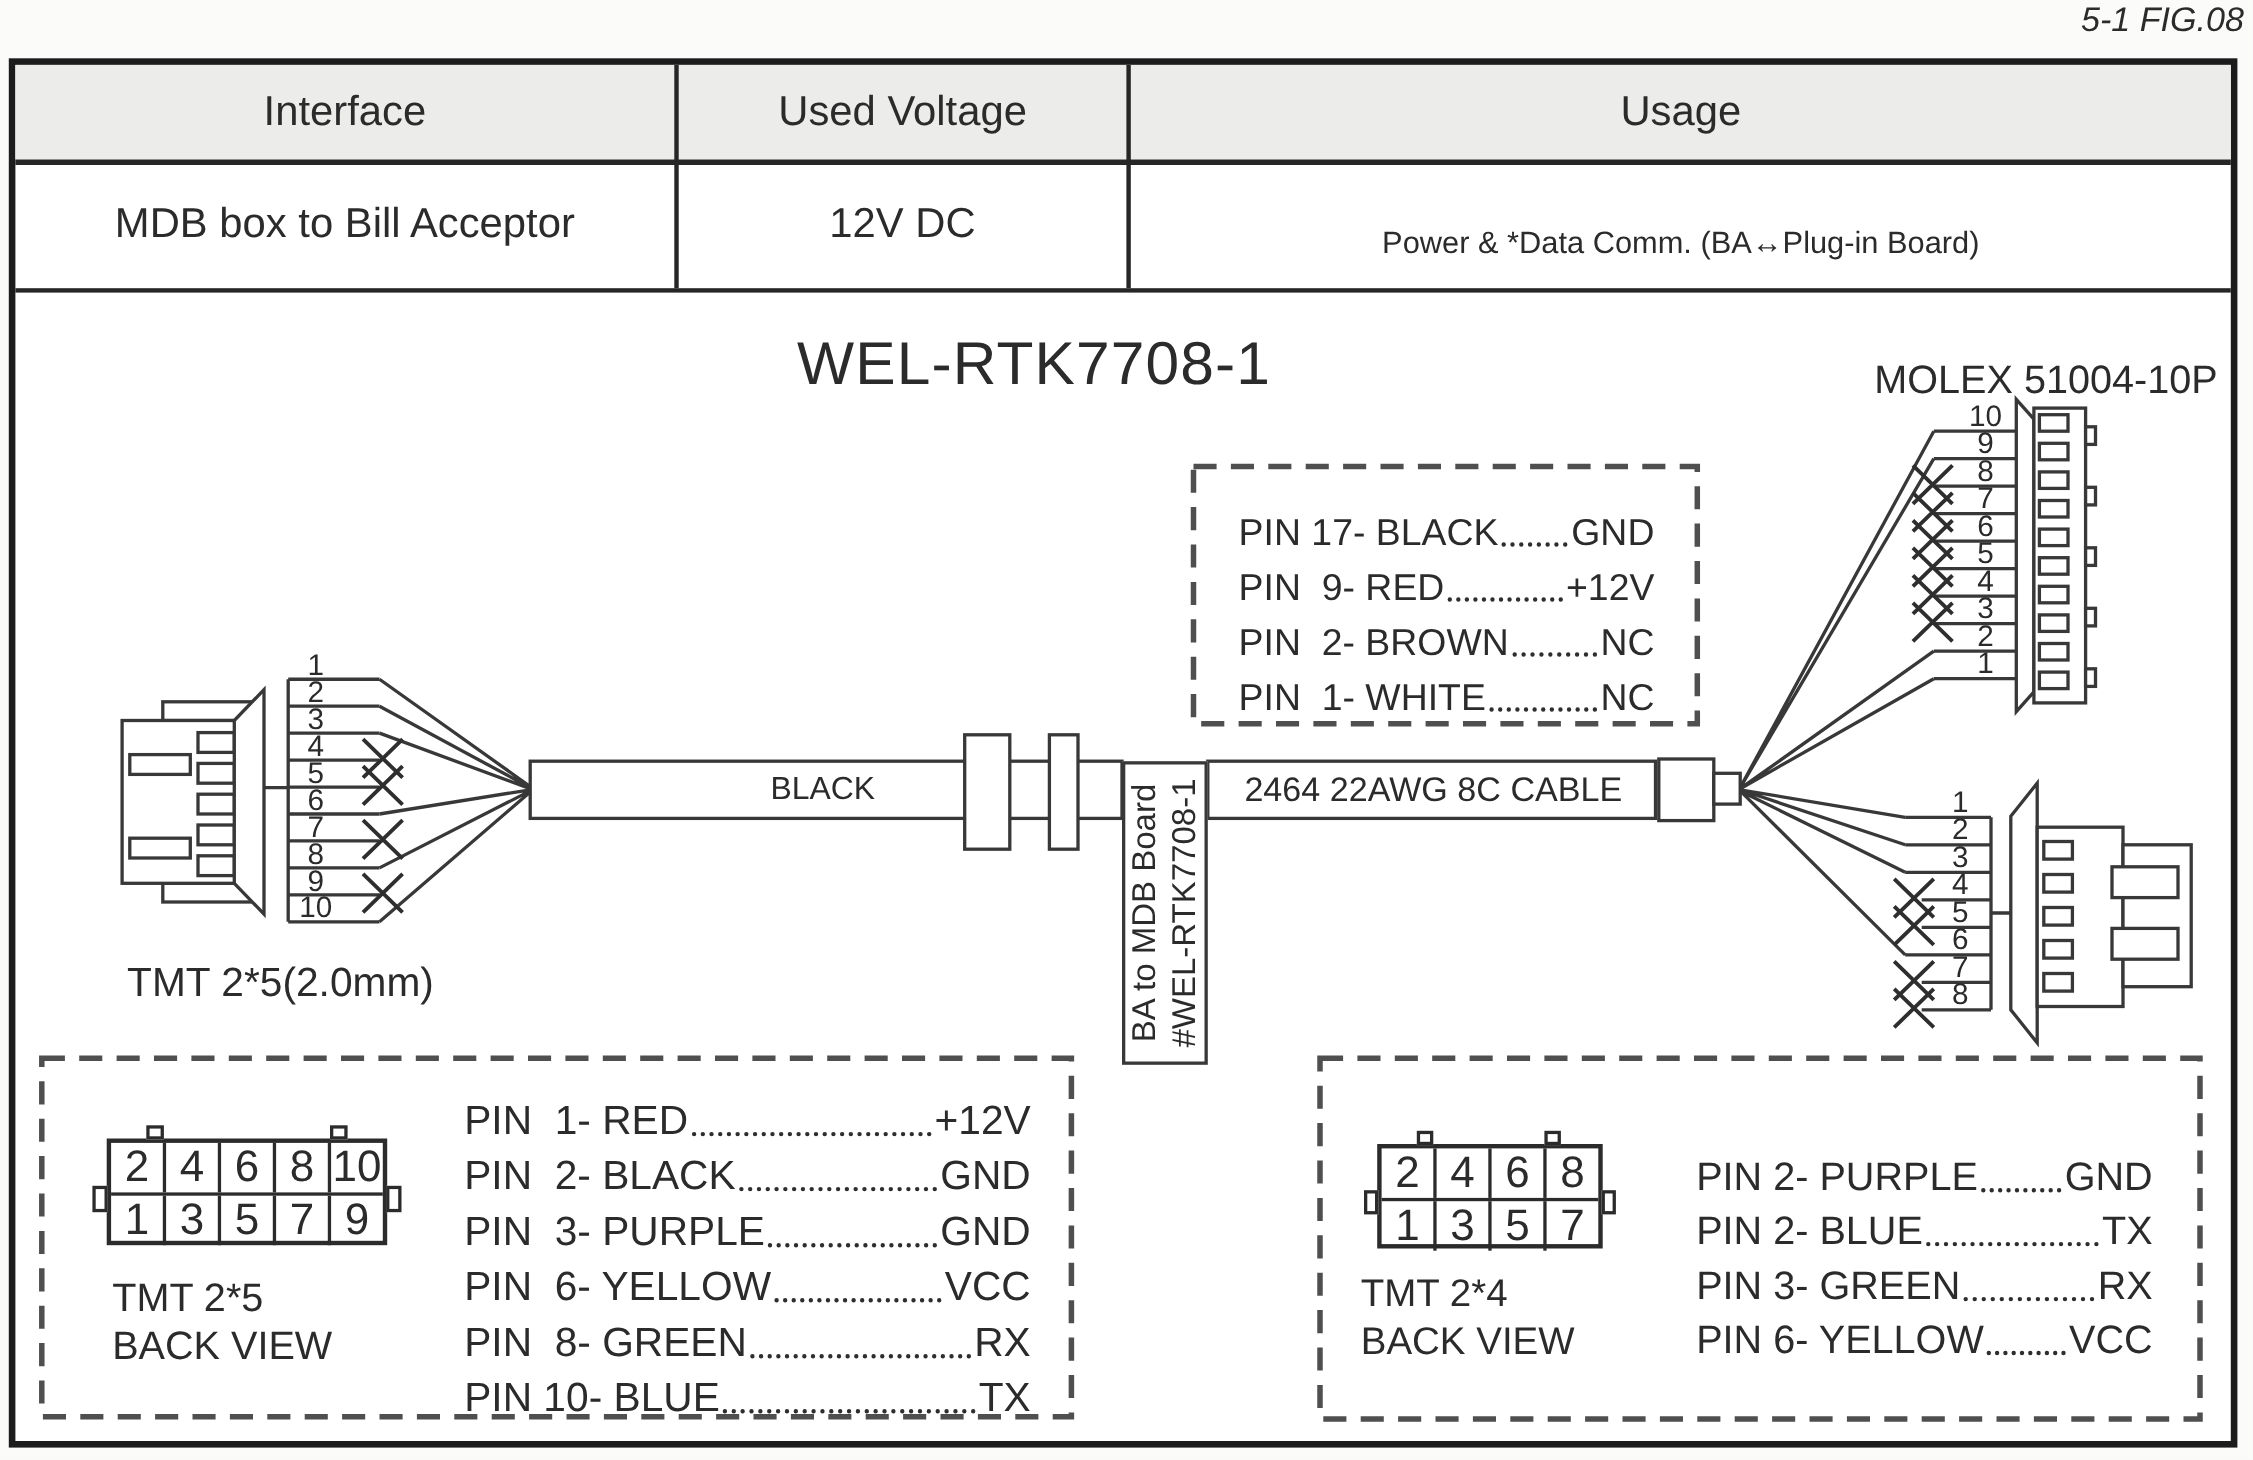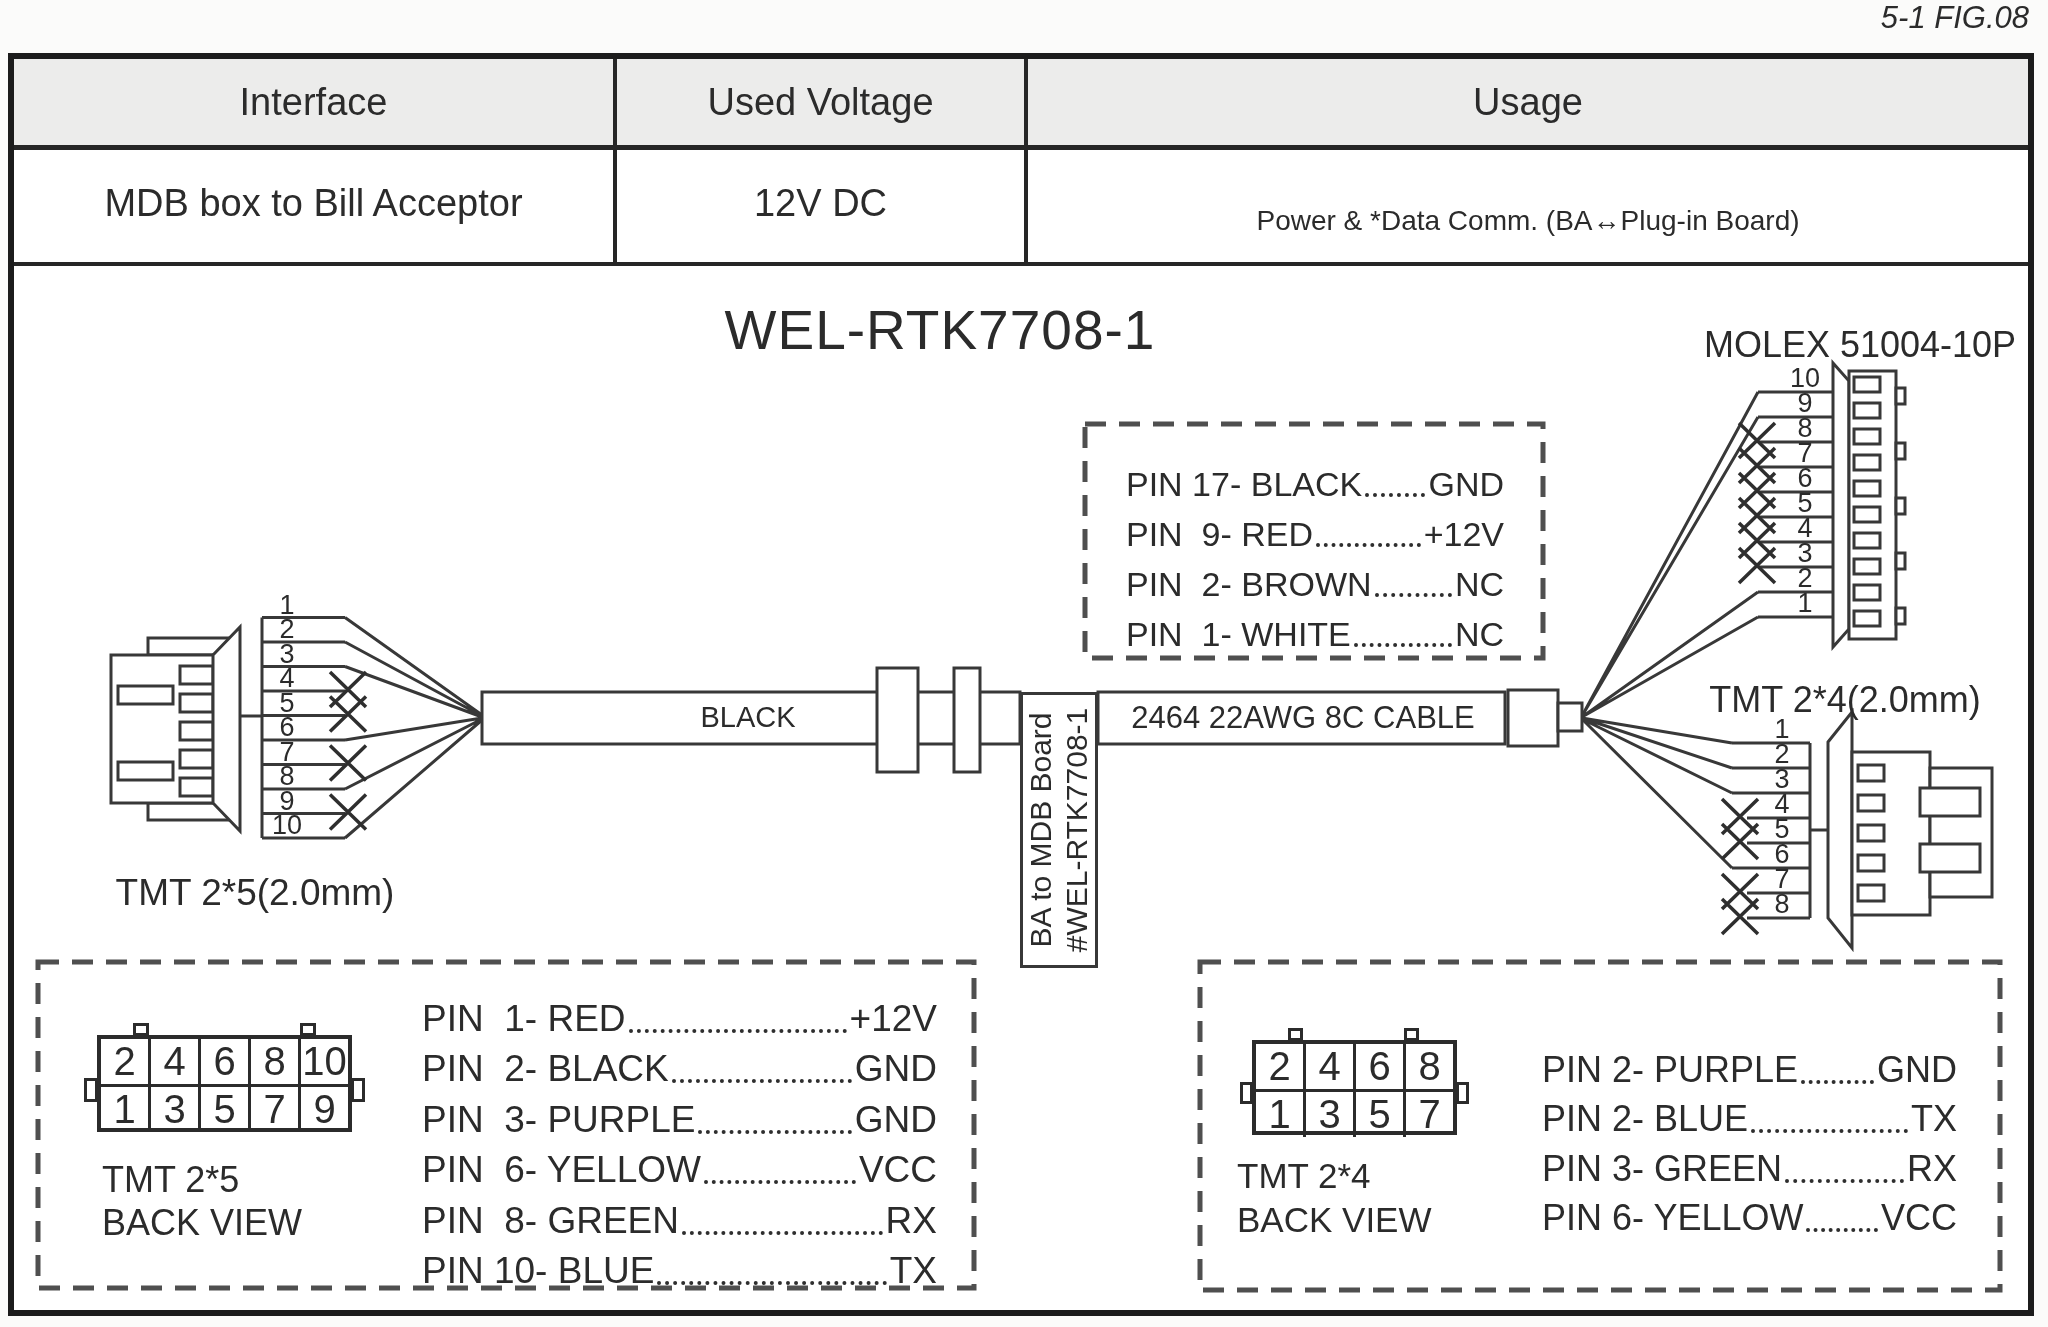--- a/index.html
+++ b/index.html
@@ -41,21 +41,21 @@
           border:3px solid #383838;box-sizing:border-box;}
   .tagtext{position:absolute;left:50%;top:50%;width:272px;
            transform:translate(-50%,-50%) rotate(-90deg);
            text-align:center;font-size:30px;line-height:36px;white-space:nowrap;}
 </style>
 </head>
 <body>
 
 <div class="page">
 
-  <div class="txt figref" style="right:19px;top:2px;">5-1 FIG.08</div>
+  <div class="txt figref" style="right:8px;top:2px;">5-1 FIG.08</div>
 
   <div class="abs frame"></div>
   <div class="abs hdrbg"></div>
   <div class="abs line" style="left:14px;top:145px;width:2014px;height:5px;"></div>
   <div class="abs line" style="left:14px;top:262px;width:2014px;height:4px;"></div>
   <div class="abs line" style="left:613px;top:59px;width:4px;height:203px;"></div>
   <div class="abs line" style="left:1024px;top:59px;width:4px;height:203px;"></div>
 
   <div class="abs ctr tcell" style="left:14px;top:59px;width:599px;height:86px;">Interface</div>
   <div class="abs ctr tcell" style="left:617px;top:59px;width:407px;height:86px;">Used Voltage</div>
@@ -195,21 +195,20 @@
     <span>3</span>
     <span>4</span>
     <span>5</span>
     <span>6</span>
     <span>7</span>
     <span>8</span>
     <span>9</span>
     <span>10</span>
   </div>
 
-  <div class="txt sub36 ctr" style="left:1690px;top:682px;width:310px;">TMT 2*4(2.0mm)</div>
   <div class="numcol col4" style="left:1752px;top:718px;width:60px;">
     <span>1</span>
     <span>2</span>
     <span>3</span>
     <span>4</span>
     <span>5</span>
     <span>6</span>
     <span>7</span>
     <span>8</span>
   </div>

